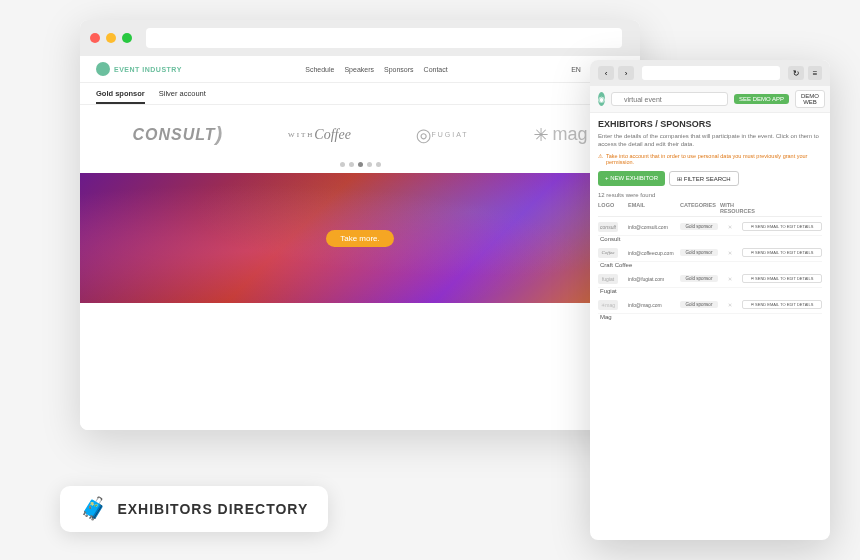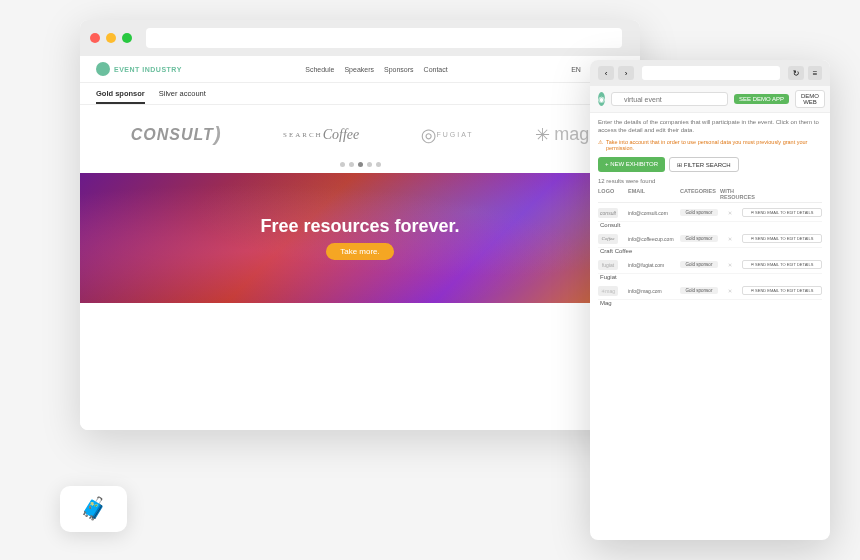--- a/index.html
+++ b/index.html
@@ -506,21 +506,21 @@
       <div class="sponsor-tabs">
         <span class="tab-item active">Gold sponsor</span>
         <span class="tab-item">Silver account</span>
       </div>
 
       <div class="sponsor-logos">
         <div class="sponsor-logo logo-consult">
           CONSULT<span style="font-size:20px;color:#aaa;">)</span>
         </div>
         <div class="sponsor-logo logo-coffee">
-          <span class="craft-text">SEARCH</span>
+          <span class="craft-text">WITH</span>
           <span style="font-size:14px;font-family:Georgia,serif;font-style:italic;color:#888;">Coffee</span>
         </div>
         <div class="sponsor-logo logo-fugiat">
           <span class="fugiat-icon">◎</span>
           <span class="fugiat-text">FUGIAT</span>
         </div>
         <div class="sponsor-logo logo-mag">
           <span class="mag-asterisk">✳</span>
           <span class="mag-text">mag</span>
         </div>
@@ -528,48 +528,49 @@
 
       <div class="dots-row">
         <div class="dot-nav"></div>
         <div class="dot-nav"></div>
         <div class="dot-nav active"></div>
         <div class="dot-nav"></div>
         <div class="dot-nav"></div>
       </div>
 
       <div class="banner">
-        <div class="banner-title">Free resources forever.</div>
         <button class="banner-btn">Take more.</button>
       </div>
     </div>
   </div>
 
   <div class="bottom-badge">
     <span class="badge-icon">🧳</span>
+    <span class="badge-text">EXHIBITORS DIRECTORY</span>
   </div>
 
   <div class="side-panel">
 
     <div class="panel-chrome">
       <button class="panel-nav-btn">‹</button>
       <button class="panel-nav-btn">›</button>
       <div class="panel-url"></div>
       <button class="panel-nav-btn">↻</button>
       <button class="panel-menu-btn">≡</button>
     </div>
 
     <div class="panel-toolbar">
       <div class="panel-icon-circle">◉</div>
       <input class="panel-search" type="text" placeholder="virtual event" style="">
       <button class="panel-btn-green">SEE DEMO APP</button>
       <button class="panel-btn-outline">DEMO WEB</button>
     </div>
 
     <div class="panel-body">
+      <div class="panel-section-title">EXHIBITORS / SPONSORS</div>
       <div class="panel-notice">Enter the details of the companies that will participate in the event. Click on them to access the detail and edit their data.</div>
       <div class="panel-warning">
         <span class="warn-icon">⚠</span>
         <span>Take into account that in order to use personal data you must previously grant your permission.</span>
       </div>
 
       <div class="action-row">
         <button class="action-btn-green">+ NEW EXHIBITOR</button>
         <button class="action-btn-outline">⊞ FILTER SEARCH</button>
       </div>

